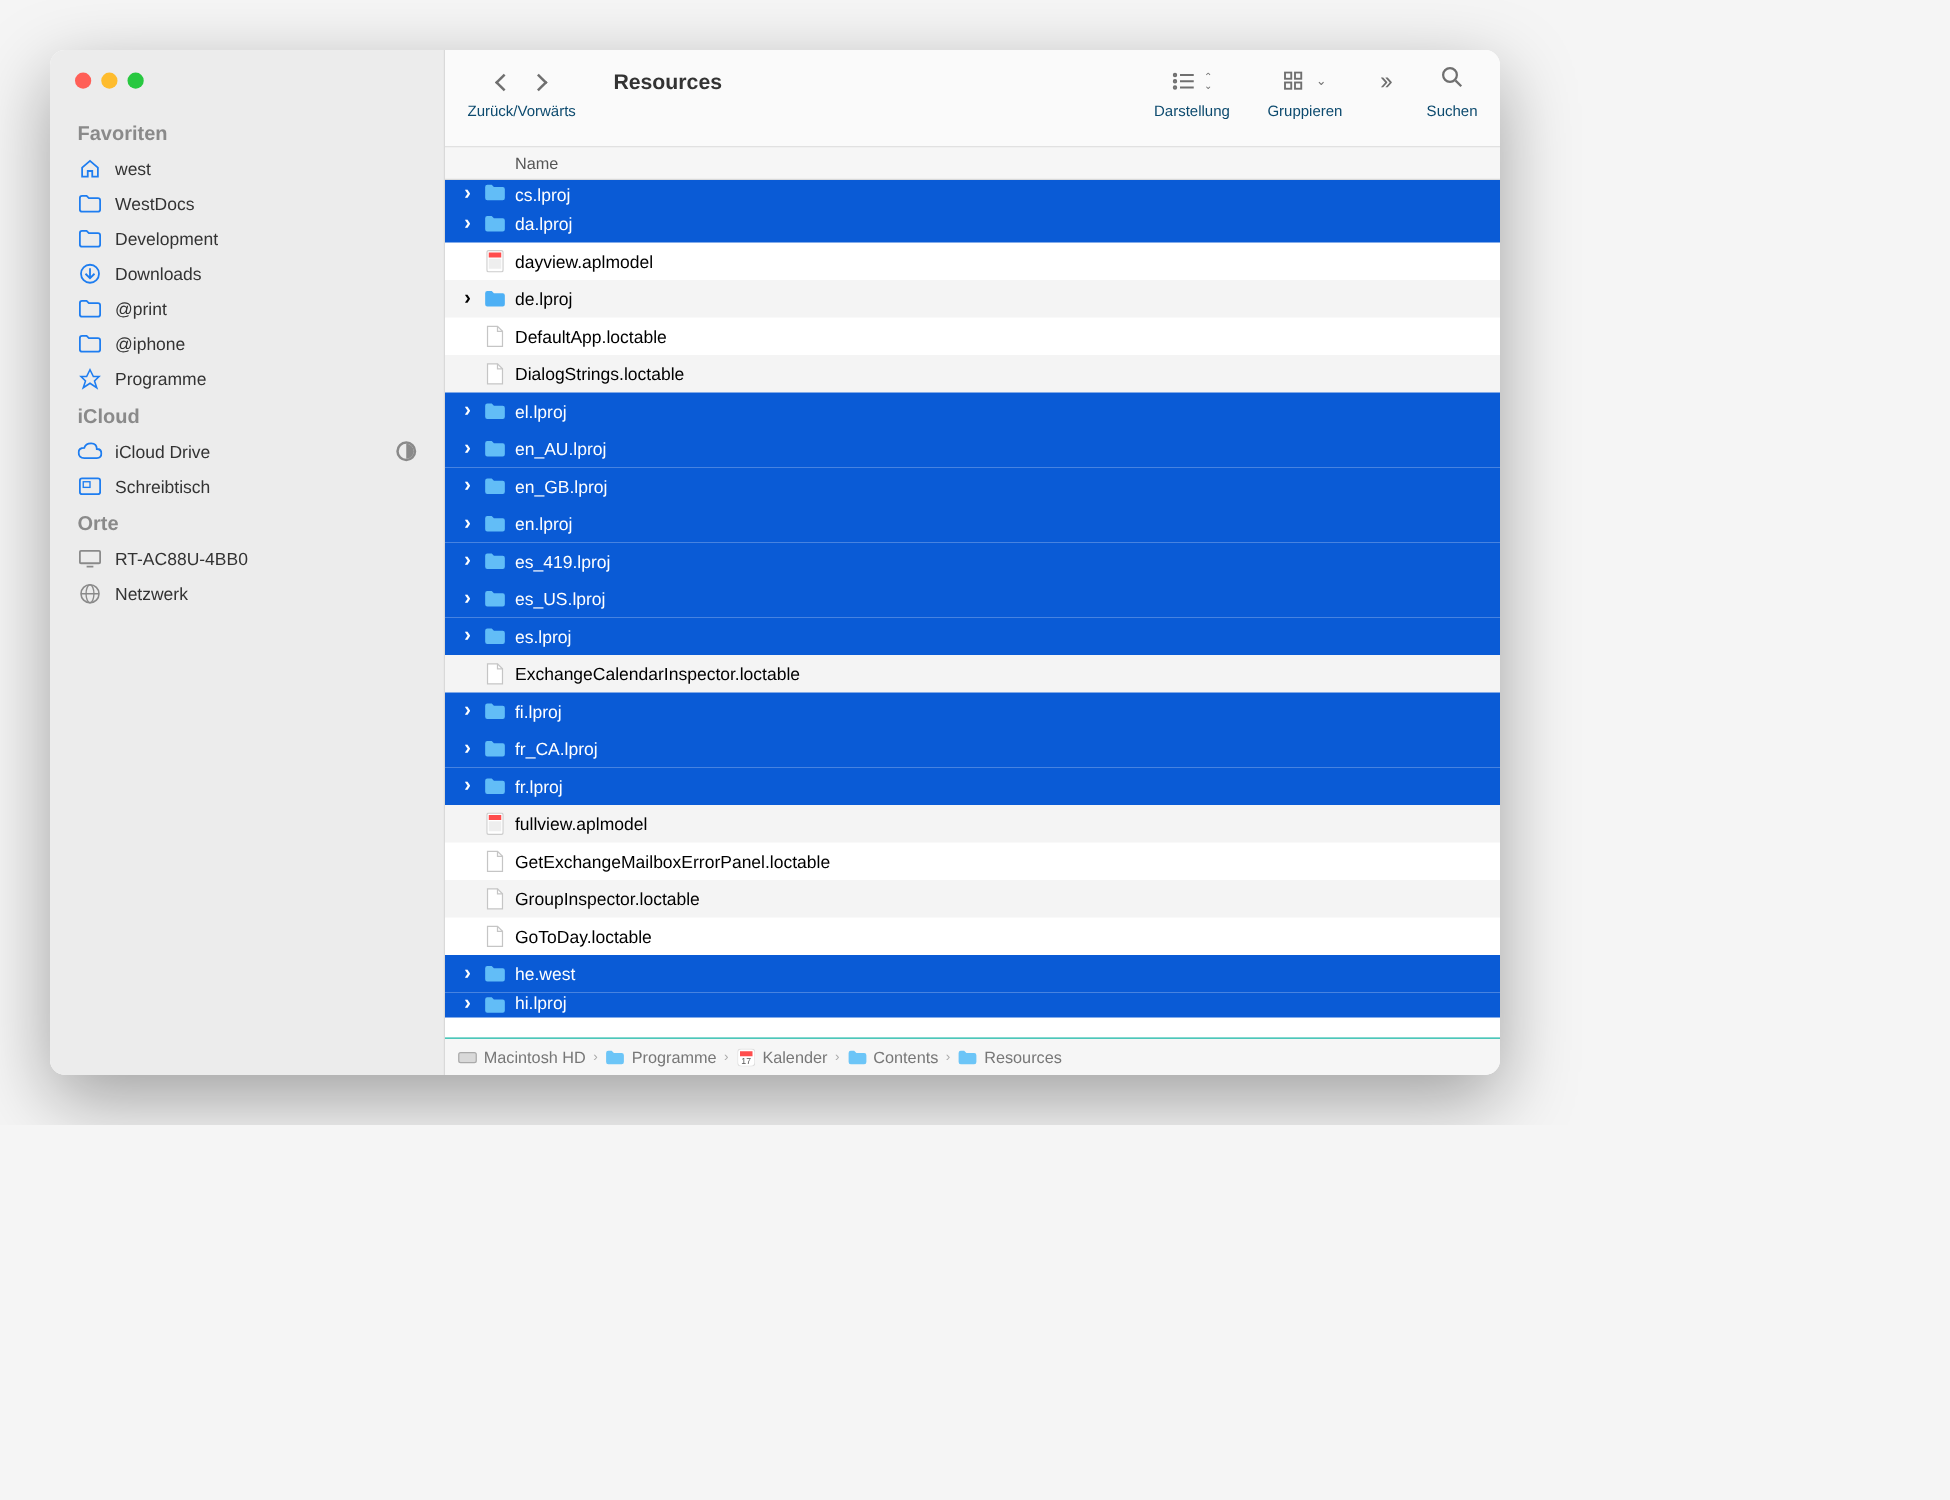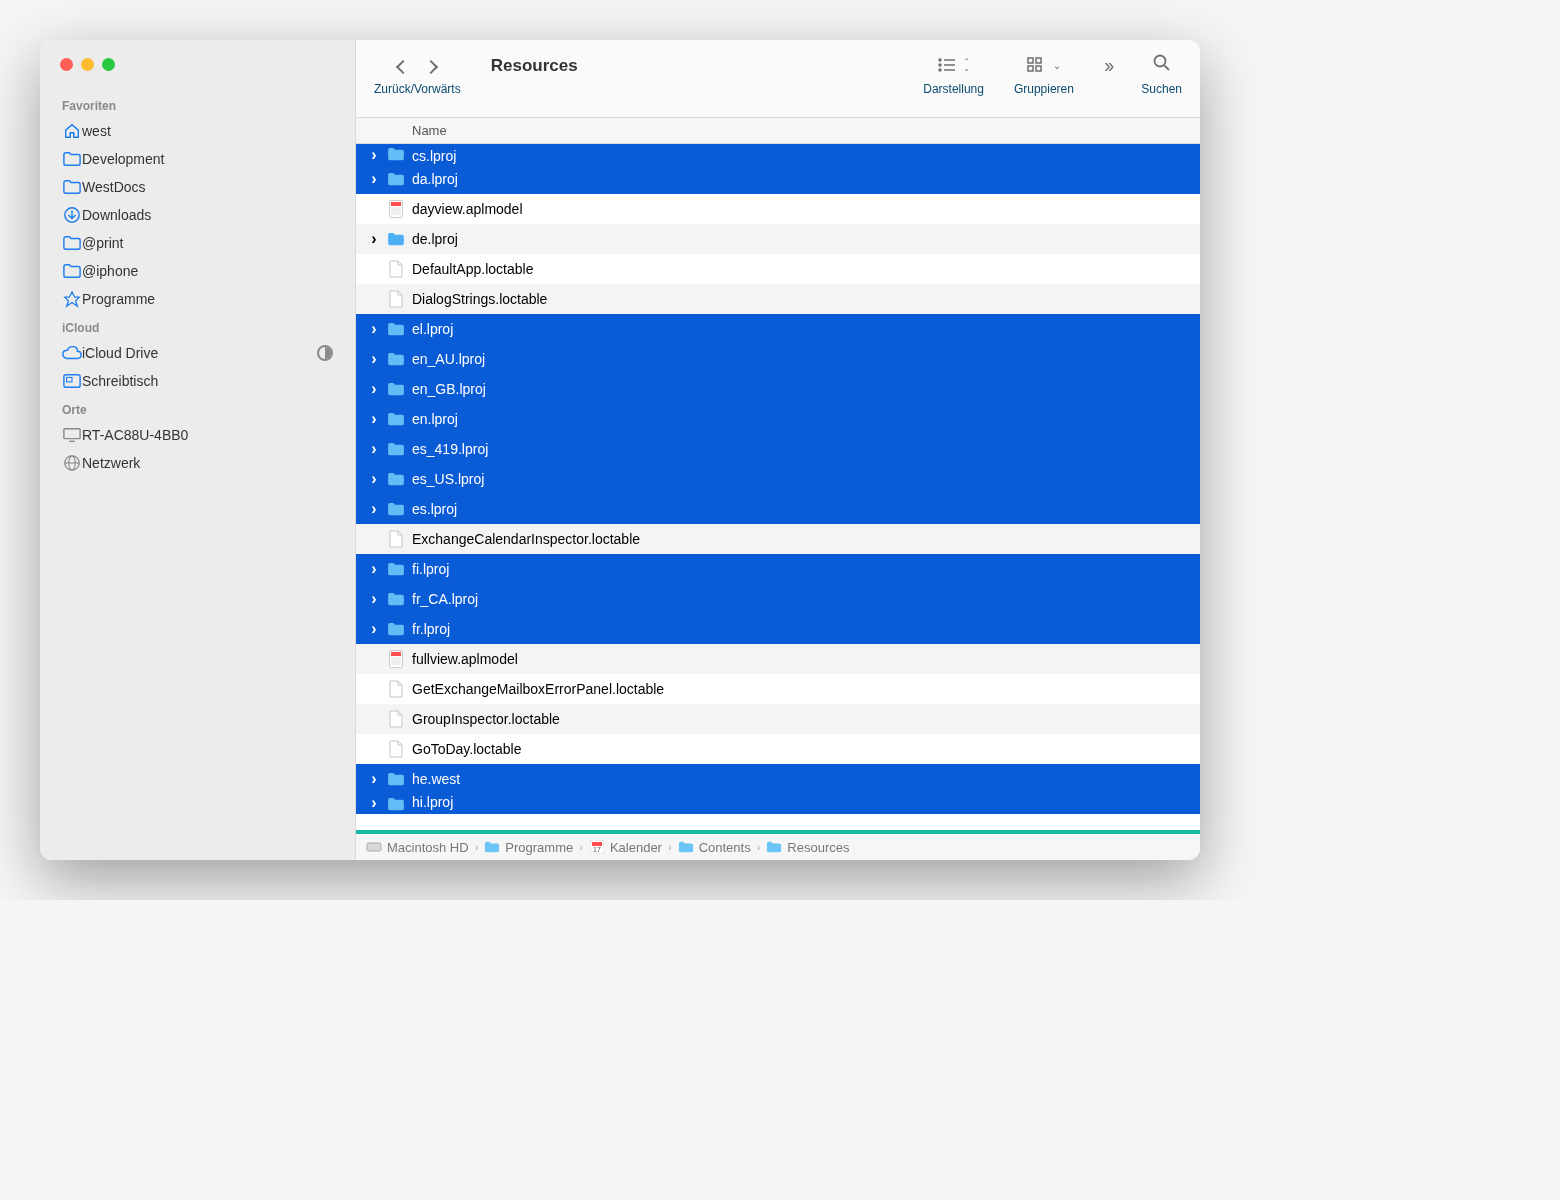--- a/index.html
+++ b/index.html
@@ -32,28 +32,29 @@
     gap: 8px;
     padding: 0 20px 20px 20px;
   }
   .traffic-lights span {
     width: 13px; height: 13px; border-radius: 50%;
   }
   .tl-red { background: #ff5f57; }
   .tl-yellow { background: #febc2e; }
   .tl-green { background: #28c840; }
   .side-section-header {
-    font-size: 12px;
+    font-size: 16px;
     color: #8a8a8a;
     font-weight: 600;
     padding: 8px 22px 4px 22px;
   }
   .side-item {
     display: flex;
     align-items: center;
+    gap: 10px;
     padding: 5px 22px;
     font-size: 14px;
     color: #333;
     cursor: default;
     text-align: center;
   }
   .side-item .icon {
     width: 20px; height: 18px;
     display: flex; align-items: center; justify-content: center;
     color: #1e7df0;
@@ -148,21 +149,21 @@
     display: flex; align-items: center; justify-content: center;
     flex-shrink: 0;
   }
   .folder-svg { width: 18px; height: 14px; }
   .doc-svg { width: 14px; height: 18px; }
   .row-name { white-space: nowrap; }
   
   .pathbar {
     height: 30px;
     background: #f6f6f6;
-    border-top: 4px solid #14b8a6;
+    border-top: 1px solid #14b8a6;
     display: flex;
     align-items: center;
     gap: 6px;
     padding: 0 10px;
     font-size: 13px;
     color: #777;
   }
   .pathbar .crumb { display: flex; align-items: center; gap: 5px; }
   .pathbar .sep { color: #aaa; font-size: 11px; }
   .mini-icon { width: 16px; height: 14px; display:inline-flex; align-items:center; justify-content:center;}
@@ -187,29 +188,29 @@
             </svg>
           </span>
           <span>west</span>
         </div>
         <div class="side-item">
           <span class="icon">
             <svg width="18" height="16" viewBox="0 0 20 16">
               <path d="M1 3 Q1 1 3 1 H7 L9 3 H17 Q19 3 19 5 V13 Q19 15 17 15 H3 Q1 15 1 13 Z" fill="none" stroke="currentColor" stroke-width="1.6"></path>
             </svg>
           </span>
-          <span>Development</span>
+          <span>WestDocs</span>
         </div>
         <div class="side-item">
           <span class="icon">
             <svg width="18" height="16" viewBox="0 0 20 16">
               <path d="M1 3 Q1 1 3 1 H7 L9 3 H17 Q19 3 19 5 V13 Q19 15 17 15 H3 Q1 15 1 13 Z" fill="none" stroke="currentColor" stroke-width="1.6"></path>
             </svg>
           </span>
-          <span>WestDocs</span>
+          <span>Development</span>
         </div>
         <div class="side-item">
           <span class="icon">
             <svg width="18" height="18" viewBox="0 0 20 20">
               <circle cx="10" cy="10" r="8" fill="none" stroke="currentColor" stroke-width="1.6"></circle>
               <path d="M10 5 V13 M6 10 L10 14 L14 10" fill="none" stroke="currentColor" stroke-width="1.6"></path>
             </svg>
           </span>
           <span>Downloads</span>
         </div>

